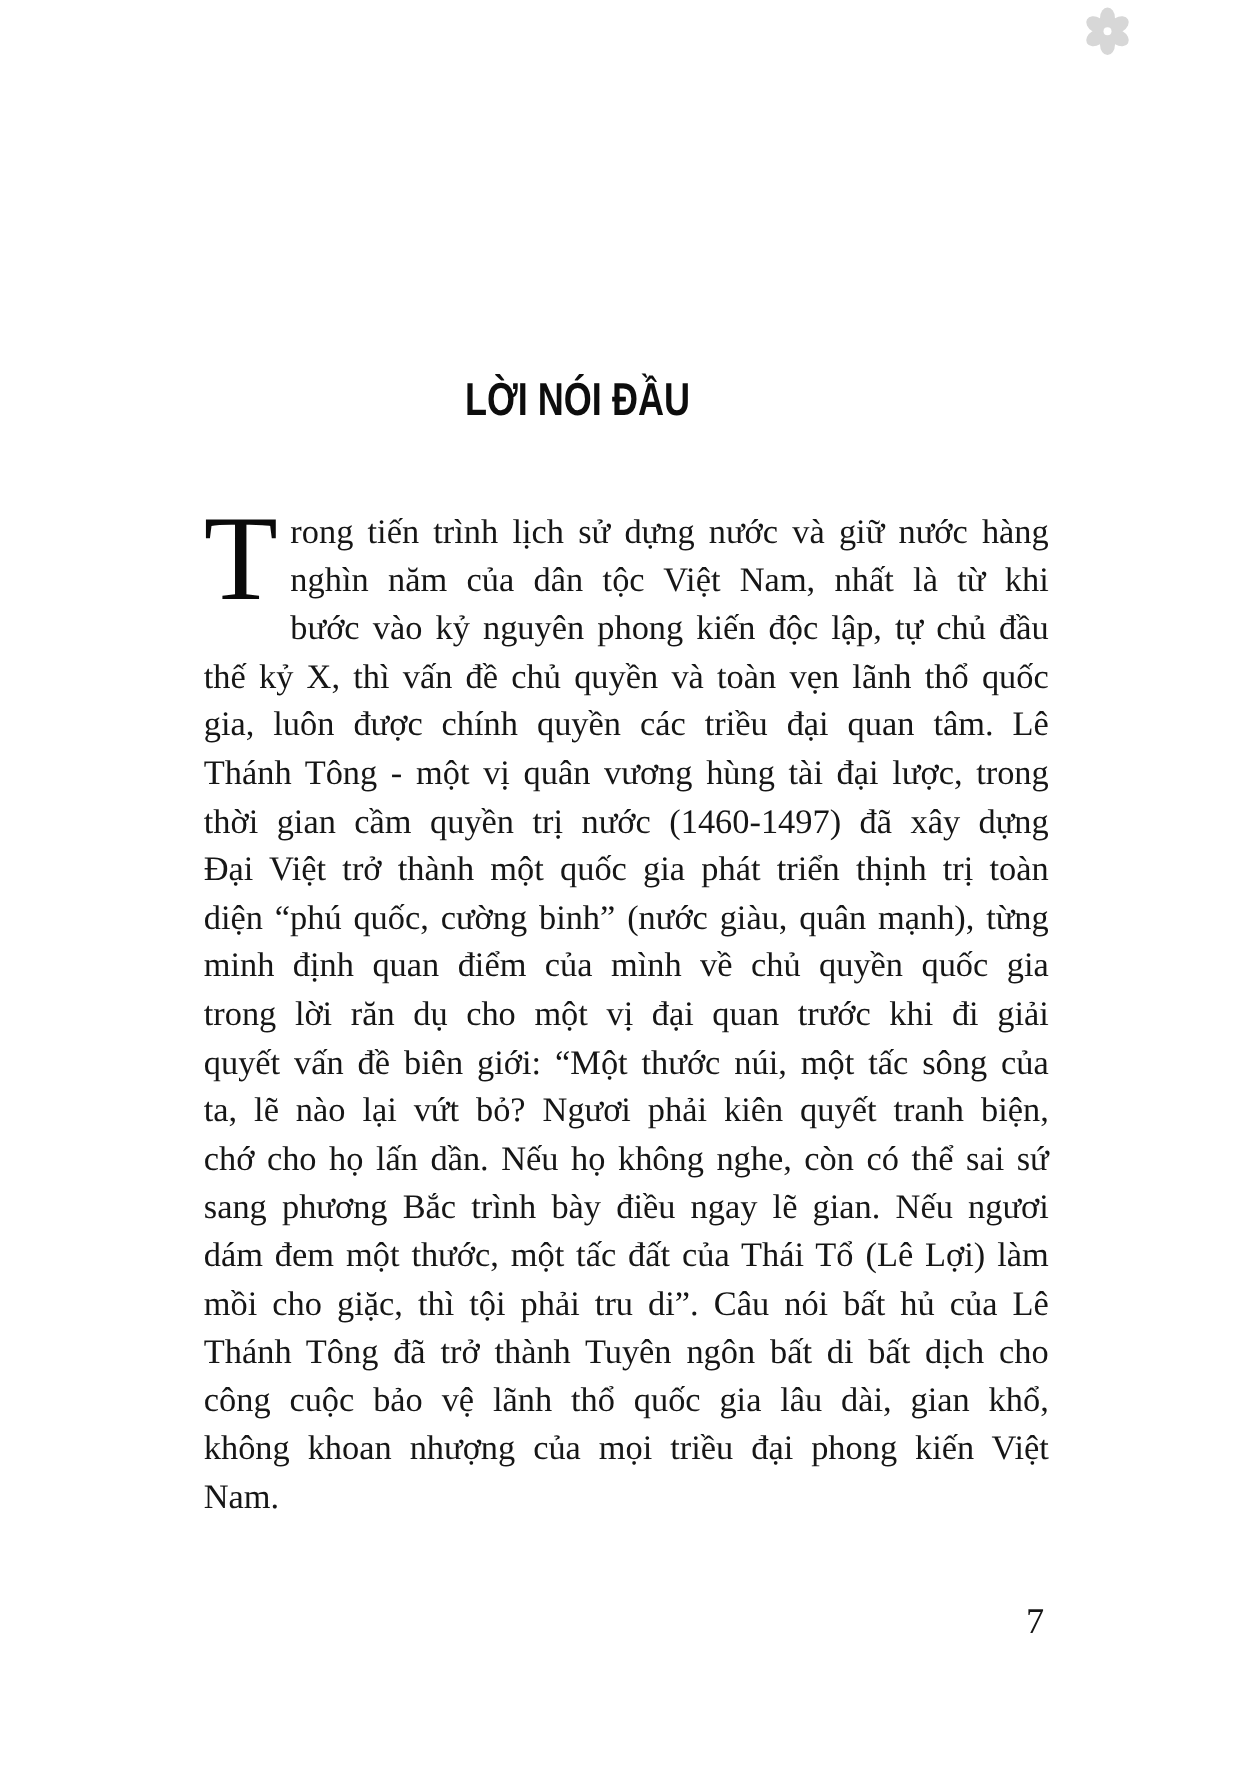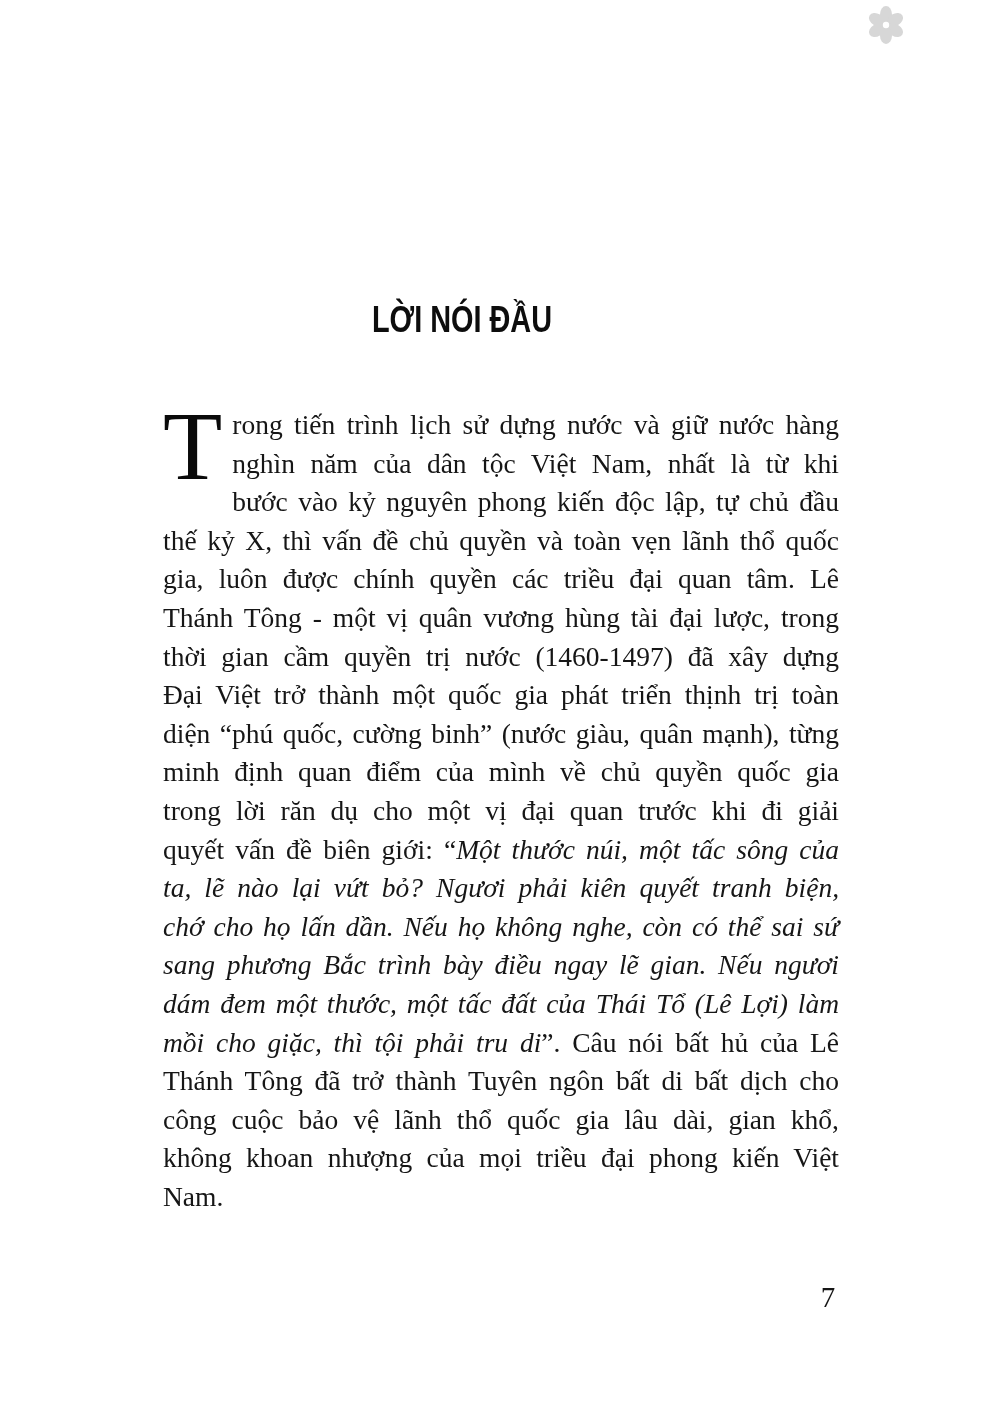--- a/index.html
+++ b/index.html
@@ -52,21 +52,20 @@
   .drop-cap {
     float: left;
     font-size: 97px;
     line-height: 76px;
     padding: 0;
     margin: 3px 10px 0 0;
     font-weight: normal;
     color: #0a0a0a;
   }
   .q-italic {
-    font-style: italic;
   }
   .page-number {
     position: absolute;
     top: 1281px;
     left: 806px;
     width: 44px;
     text-align: center;
     font-size: 29px;
     color: #161616;
   }

